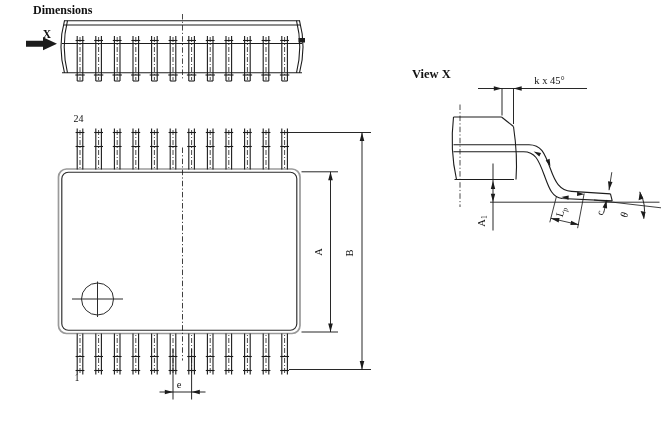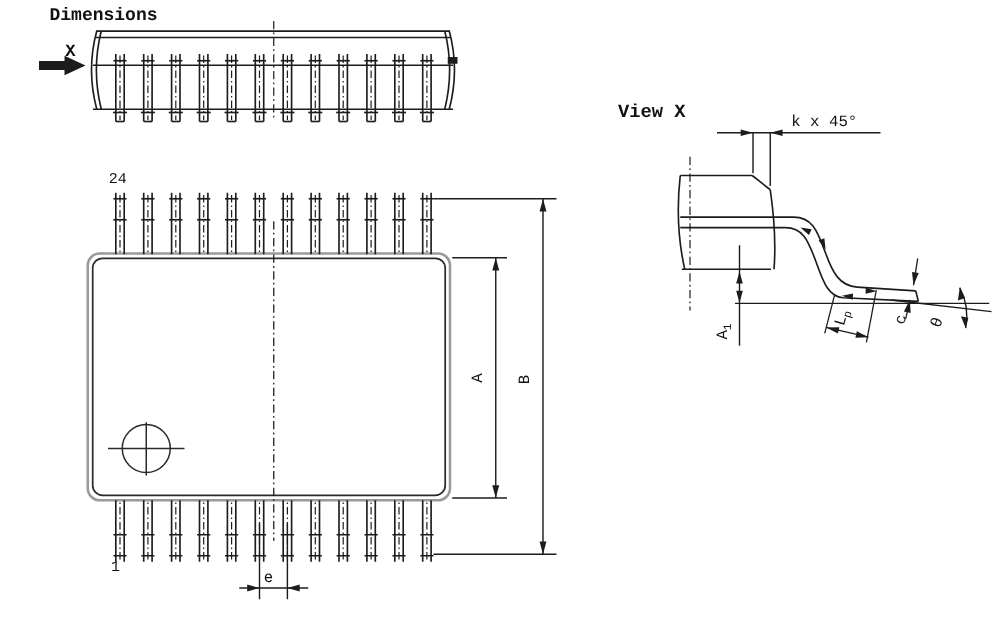--- a/index.html
+++ b/index.html
@@ -1,20 +1,20 @@
 <!DOCTYPE html>
 <html><head>
 <meta charset="utf-8">
 <style>
   html,body{margin:0;padding:0;background:#ffffff;}
   .stage{
     position:relative;
     width:665px;height:429px;
     background:#ffffff;
-    font-family:Liberation Mono, monospace;
+    font-family:Liberation Serif, serif;
     overflow:hidden;
   }
   svg{display:block;}
   text{fill:#111111;}
   .t-bold{font-weight:bold;}
 </style>
 </head>
 <body>
 
 <div class="stage">

